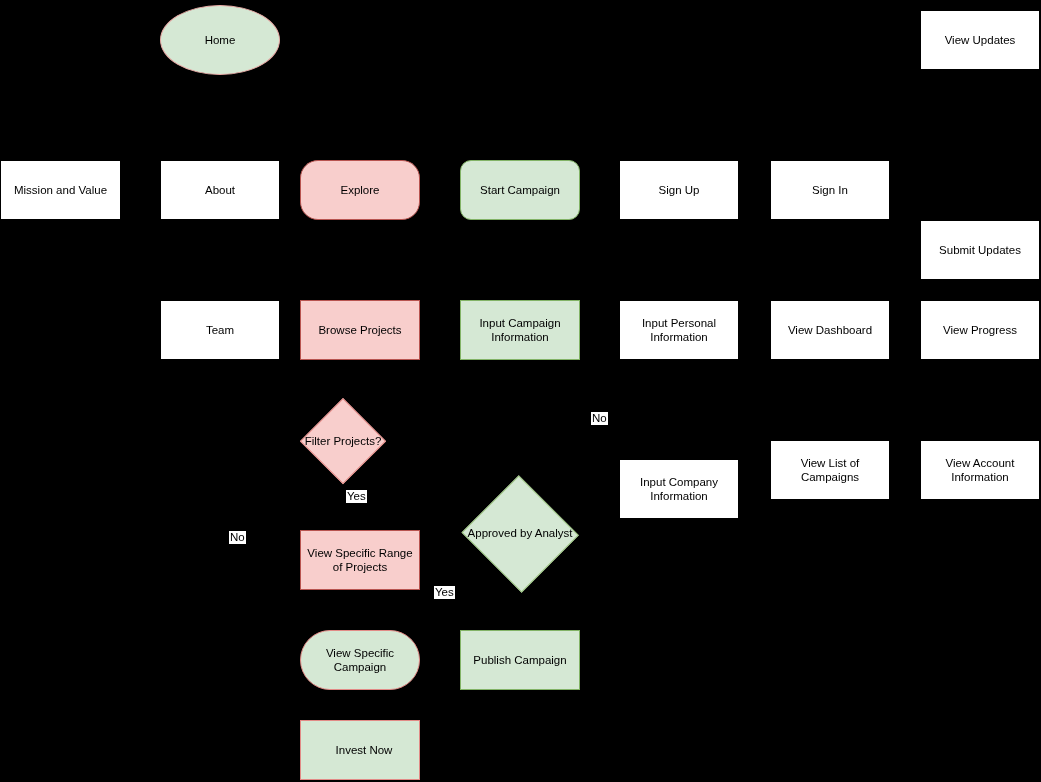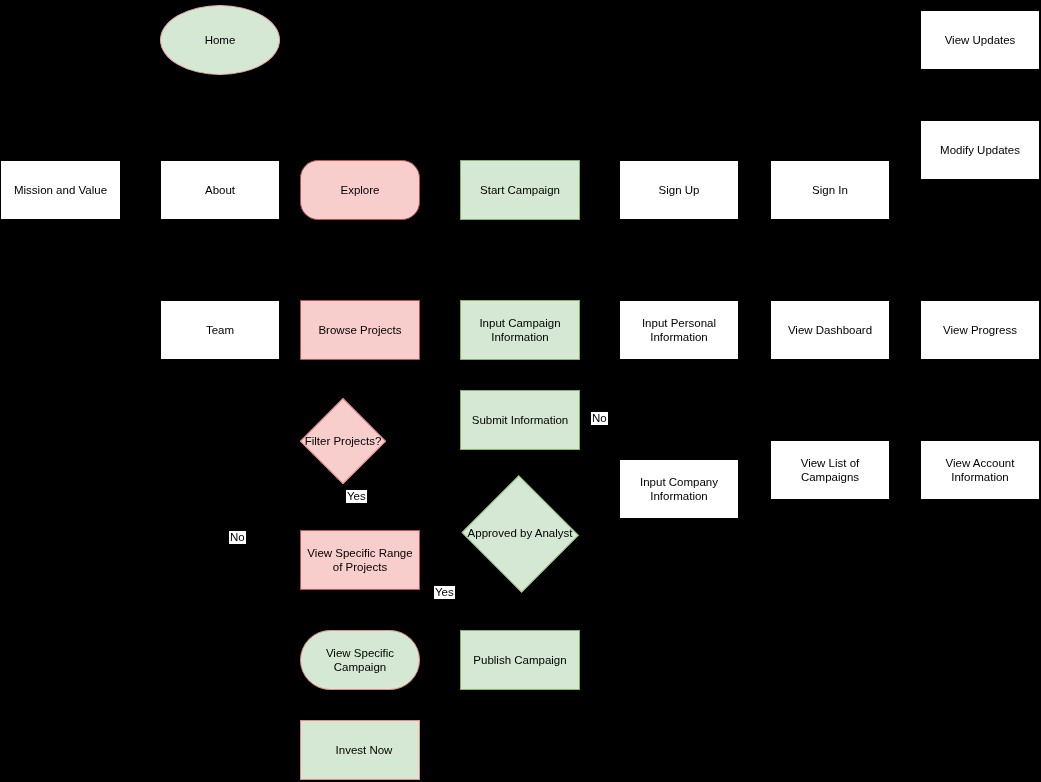--- a/index.html
+++ b/index.html
@@ -80,34 +80,34 @@
     </div>
     <div class="node rect fill-white" style="left: 0px; top: 160px; width: 121px; height: 60px;">
       <span>Mission and Value</span>
     </div>
     <div class="node rect fill-white" style="left: 160px; top: 160px; width: 120px; height: 60px;">
       <span>About</span>
     </div>
     <div class="node rect fill-pink" style="left: 300px; top: 160px; width: 120px; height: 60px; border-radius: 18px;">
       <span>Explore</span>
     </div>
-    <div class="node rect fill-green" style="left: 460px; top: 160px; width: 120px; height: 60px;">
+    <div class="node rect fill-green" style="left: 460px; top: 160px; width: 120px; height: 60px; border-radius: 11px;">
       <span>Start Campaign</span>
     </div>
     <div class="node rect fill-white" style="left: 619px; top: 160px; width: 120px; height: 60px;">
       <span>Sign Up</span>
     </div>
     <div class="node rect fill-white" style="left: 770px; top: 160px; width: 120px; height: 60px;">
       <span>Sign In</span>
     </div>
     <div class="node rect fill-white" style="left: 920px; top: 10px; width: 120px; height: 60px;">
       <span>View Updates</span>
     </div>
-    <div class="node rect fill-white" style="left: 920px; top: 120px; width: 120px; height: 60px;">
-      <span>Modify Updates</span>
+    <div class="node rect fill-white" style="left: 920px; top: 220px; width: 120px; height: 60px;">
+      <span>Submit Updates</span>
     </div>
     <div class="node rect fill-white" style="left: 160px; top: 300px; width: 120px; height: 60px;">
       <span>Team</span>
     </div>
     <div class="node rect fill-pink" style="left: 300px; top: 300px; width: 120px; height: 60px;">
       <span>Browse Projects</span>
     </div>
     <div class="node rect fill-green" style="left: 460px; top: 300px; width: 120px; height: 60px;">
       <span>Input Campaign Information</span>
     </div>
@@ -116,23 +116,20 @@
     </div>
     <div class="node rect fill-white" style="left: 770px; top: 300px; width: 120px; height: 60px;">
       <span>View Dashboard</span>
     </div>
     <div class="node rect fill-white" style="left: 920px; top: 300px; width: 120px; height: 60px;">
       <span>View Progress</span>
     </div>
     <div class="node diamond d-pink" style="left: 300px; top: 398px; width: 86px; height: 86px;">
       <div class="dshape"></div>
       <div class="dlabel">Filter Projects?</div>
-    </div>
-    <div class="node rect fill-green" style="left: 460px; top: 390px; width: 120px; height: 60px;">
-      <span>Submit Information</span>
     </div>
     <div class="node rect fill-white" style="left: 619px; top: 459px; width: 120px; height: 60px;">
       <span>Input Company Information</span>
     </div>
     <div class="node rect fill-white" style="left: 770px; top: 440px; width: 120px; height: 60px;">
       <span>View List of Campaigns</span>
     </div>
     <div class="node rect fill-white" style="left: 920px; top: 440px; width: 120px; height: 60px;">
       <span>View Account Information</span>
     </div>

